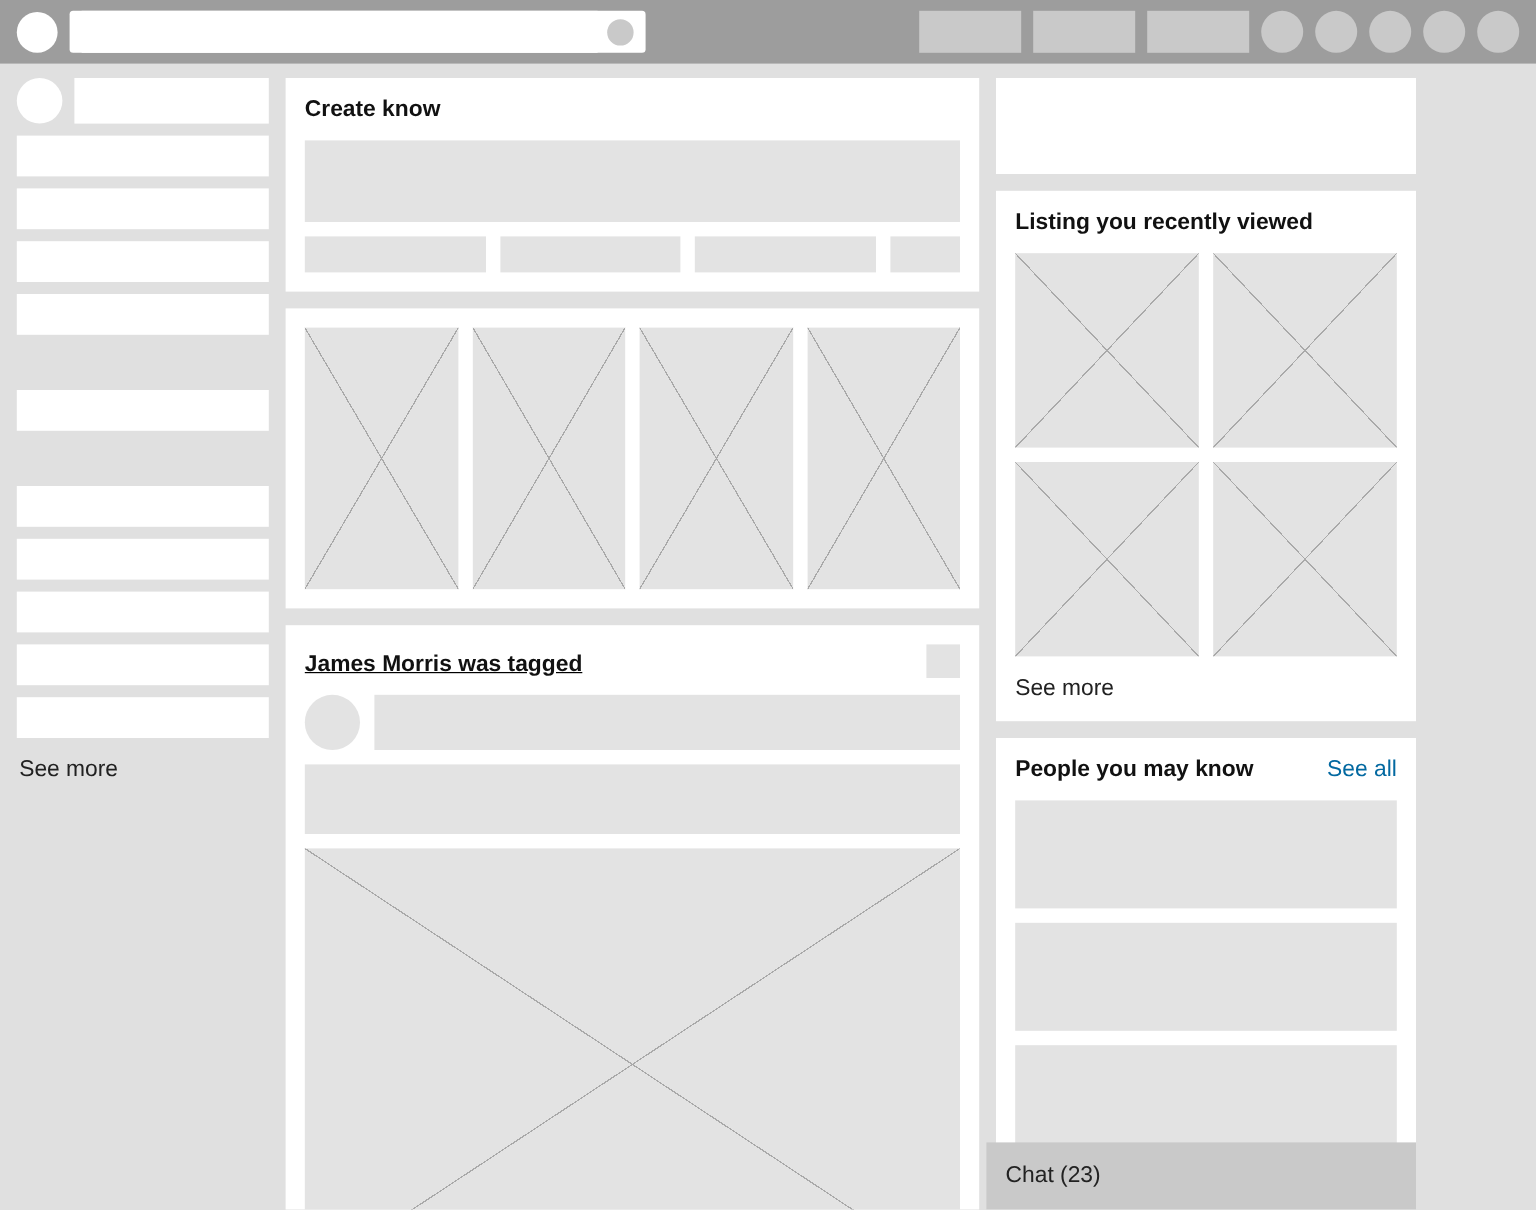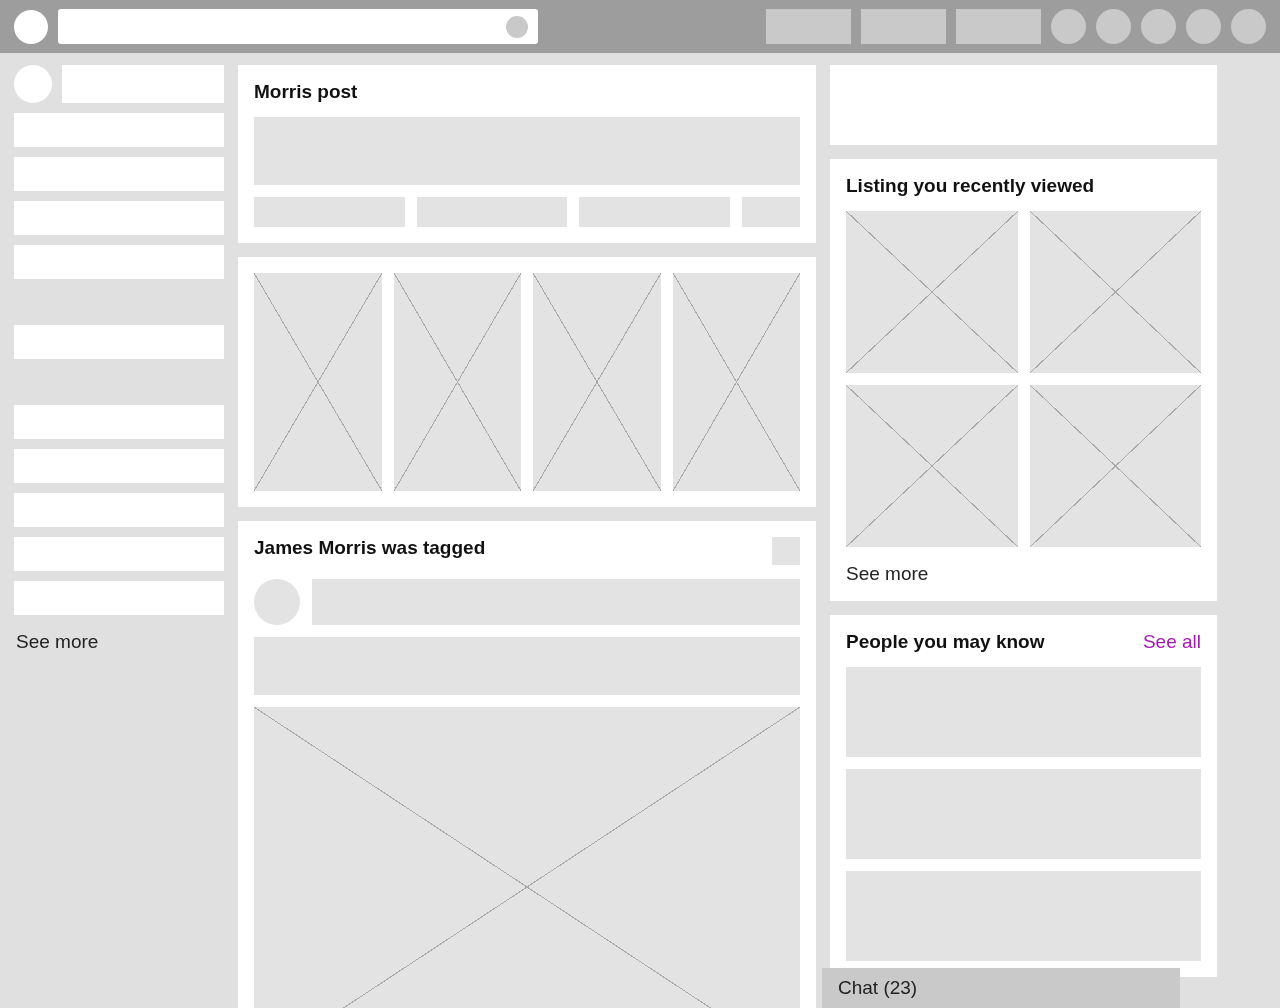--- a/index.html
+++ b/index.html
@@ -162,23 +162,24 @@
   }
   .x-overlay::before {
     background: linear-gradient(to top right, transparent calc(50% - 0.5px), #a9a9a9 calc(50% - 0.5px), #a9a9a9 calc(50% + 0.5px), transparent calc(50% + 0.5px));
   }
   .x-overlay::after {
     background: linear-gradient(to top left, transparent calc(50% - 0.5px), #a9a9a9 calc(50% - 0.5px), #a9a9a9 calc(50% + 0.5px), transparent calc(50% + 0.5px));
   }
 
   .post-head {
     display: flex;
-    align-items: flex-start;
+    align-items: flex-end;
     justify-content: space-between;
     margin-bottom: 14px;
+    text-decoration: underline;
   }
   .post-head .sq {
     width: 28px; height: 28px;
     background: #e3e3e3;
   }
   .post-user-row {
     display: flex;
     gap: 12px;
     margin-bottom: 12px;
   }
@@ -199,21 +200,21 @@
     margin-bottom: 12px;
   }
   .post-image {
     background: #e3e3e3;
     height: 360px;
     position: relative;
   }
 
   
   .right-col {
-    width: 387px;
+    width: 350px;
     flex-shrink: 0;
     display: flex;
     flex-direction: column;
     gap: 14px;
   }
   .right-blank {
     background: #fff;
     height: 80px;
   }
   .listings-grid {
@@ -232,40 +233,40 @@
     color: #222;
     cursor: pointer;
   }
   .section-head {
     display: flex;
     justify-content: space-between;
     margin-bottom: 14px;
   }
   .see-all {
     font-size: 19px;
-    color: #a21caf;
+    color: #0369a1;
     cursor: pointer;
   }
   .people-list {
     display: flex;
     flex-direction: column;
     gap: 12px;
   }
   .people-item {
     background: #e3e3e3;
     height: 90px;
   }
 
   
   .chat-dock {
     position: absolute;
     bottom: 0;
     right: 100px;
     width: 358px;
-    height: 40px;
+    height: 56px;
     background: #c9c9c9;
     display: flex;
     align-items: center;
     padding: 0 16px;
     font-size: 19px;
     color: #222;
     cursor: pointer;
   }
 </style>
 </head>
@@ -306,21 +307,21 @@
     <div class="side-item"></div>
     <div class="side-item"></div>
     <div class="side-item"></div>
     <div class="side-item"></div>
     <div class="see-more-left">See more</div>
   </div>
 
   <div class="mid-col">
 
     <div class="card">
-      <div class="card-title">Morris post</div>
+      <div class="card-title">Create know</div>
       <div class="create-area"></div>
       <div class="create-actions">
         <div class="act w1"></div>
         <div class="act w2"></div>
         <div class="act w3"></div>
         <div class="act w4"></div>
       </div>
     </div>
 
     <div class="card">

